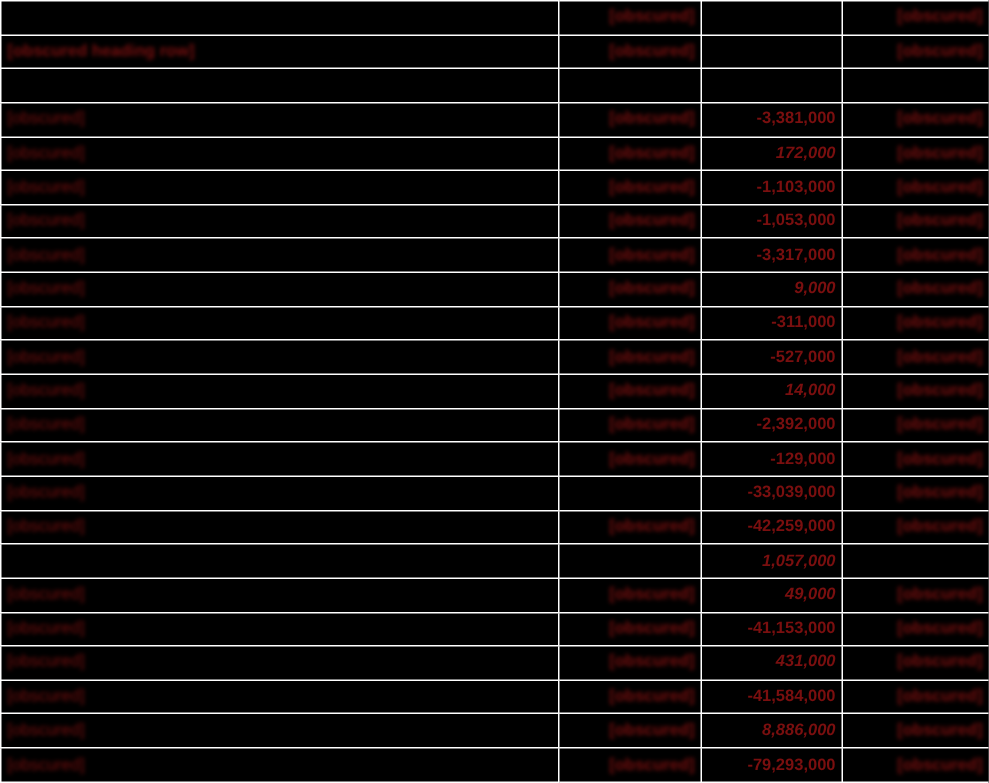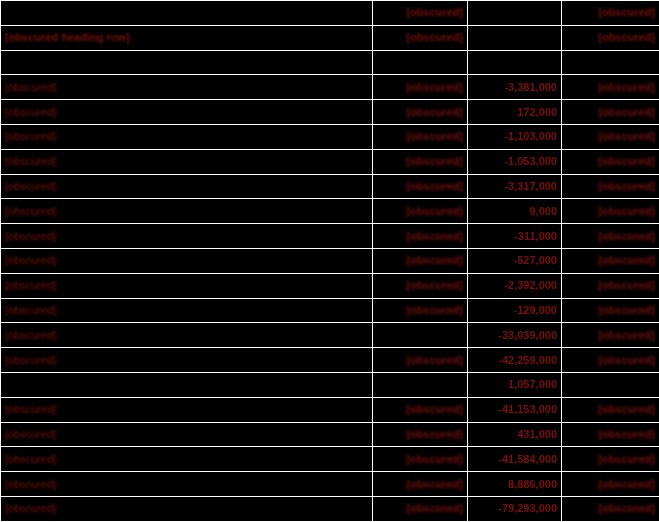--- a/index.html
+++ b/index.html
@@ -46,21 +46,21 @@
     color: #5e0b0b;
     filter: blur(1.4px);
   }
   .dim-blur-label {
     color: #5e0b0b;
     filter: blur(1.3px);
     text-align: left;
   }
   
   .neg  { color: #ff2d2d; }
-  .pos  { color: #2f6bff; }
+  .pos  { color: #2f6bff; font-style: italic; }
   .num-sharp { font-weight: bold; font-size: 12px; }
   .hdr-blur {
     color: #5e0b0b;
     filter: blur(1.3px);
     font-weight: bold;
   }
 </style>
 </head>
 <body>
 
@@ -135,20 +135,26 @@
         </tr>
         <tr>
           <td class="label dim-blur-label">[obscured]</td>
           <td class="num dim-blur">[obscured]</td>
           <td class="num num-sharp neg">-527,000</td>
           <td class="num dim-blur">[obscured]</td>
         </tr>
         <tr>
           <td class="label dim-blur-label">[obscured]</td>
           <td class="num dim-blur">[obscured]</td>
+          <td class="num num-sharp pos">14,000</td>
+          <td class="num dim-blur">[obscured]</td>
+        </tr>
+        <tr>
+          <td class="label dim-blur-label">[obscured]</td>
+          <td class="num dim-blur">[obscured]</td>
           <td class="num num-sharp neg">-2,392,000</td>
           <td class="num dim-blur">[obscured]</td>
         </tr>
         <tr>
           <td class="label dim-blur-label">[obscured]</td>
           <td class="num dim-blur">[obscured]</td>
           <td class="num num-sharp neg">-129,000</td>
           <td class="num dim-blur">[obscured]</td>
         </tr>
         <tr>
@@ -161,20 +167,26 @@
           <td class="label dim-blur-label">[obscured]</td>
           <td class="num dim-blur">[obscured]</td>
           <td class="num num-sharp neg">-42,259,000</td>
           <td class="num dim-blur">[obscured]</td>
         </tr>
         <tr>
           <td class="label dim-blur-label"></td>
           <td class="num dim-blur"></td>
           <td class="num num-sharp pos">1,057,000</td>
           <td class="num dim-blur"></td>
+        </tr>
+        <tr>
+          <td class="label dim-blur-label">[obscured]</td>
+          <td class="num dim-blur">[obscured]</td>
+          <td class="num num-sharp pos">49,000</td>
+          <td class="num dim-blur">[obscured]</td>
         </tr>
         <tr>
           <td class="label dim-blur-label">[obscured]</td>
           <td class="num dim-blur">[obscured]</td>
           <td class="num num-sharp neg">-41,153,000</td>
           <td class="num dim-blur">[obscured]</td>
         </tr>
         <tr>
           <td class="label dim-blur-label">[obscured]</td>
           <td class="num dim-blur">[obscured]</td>

